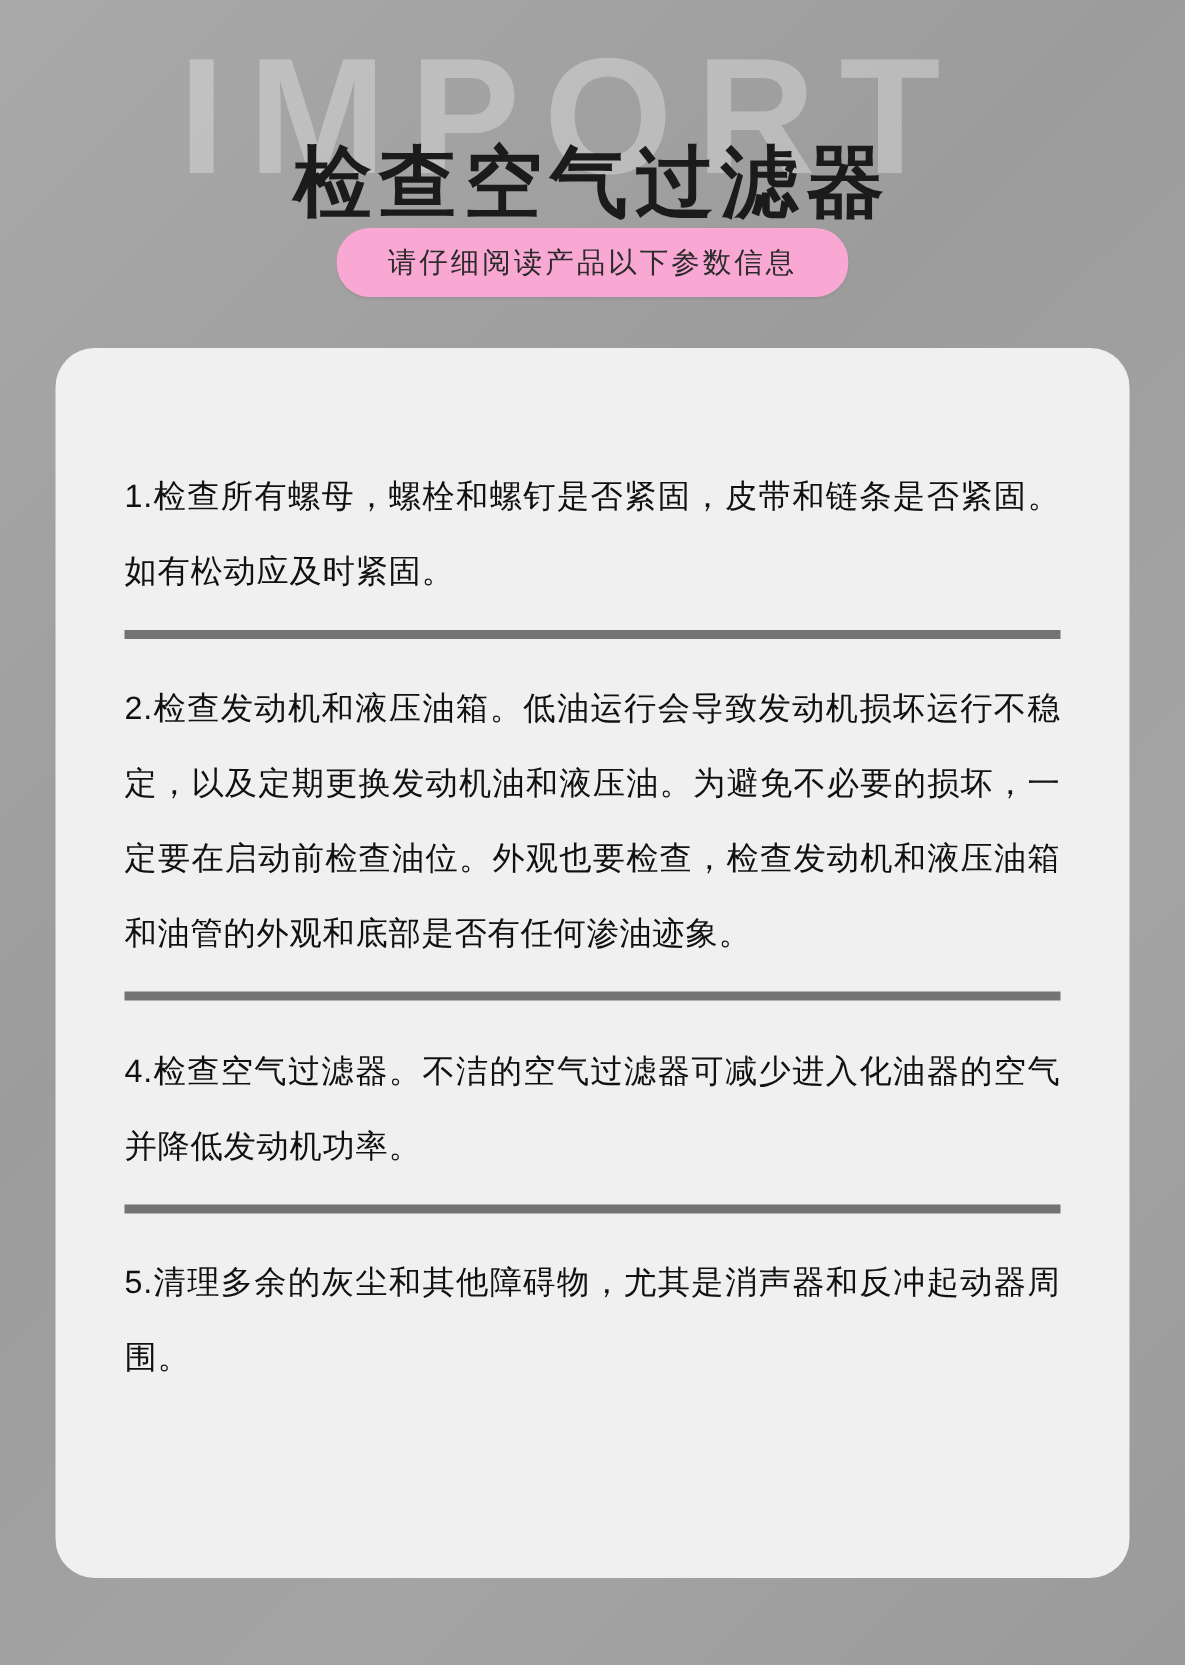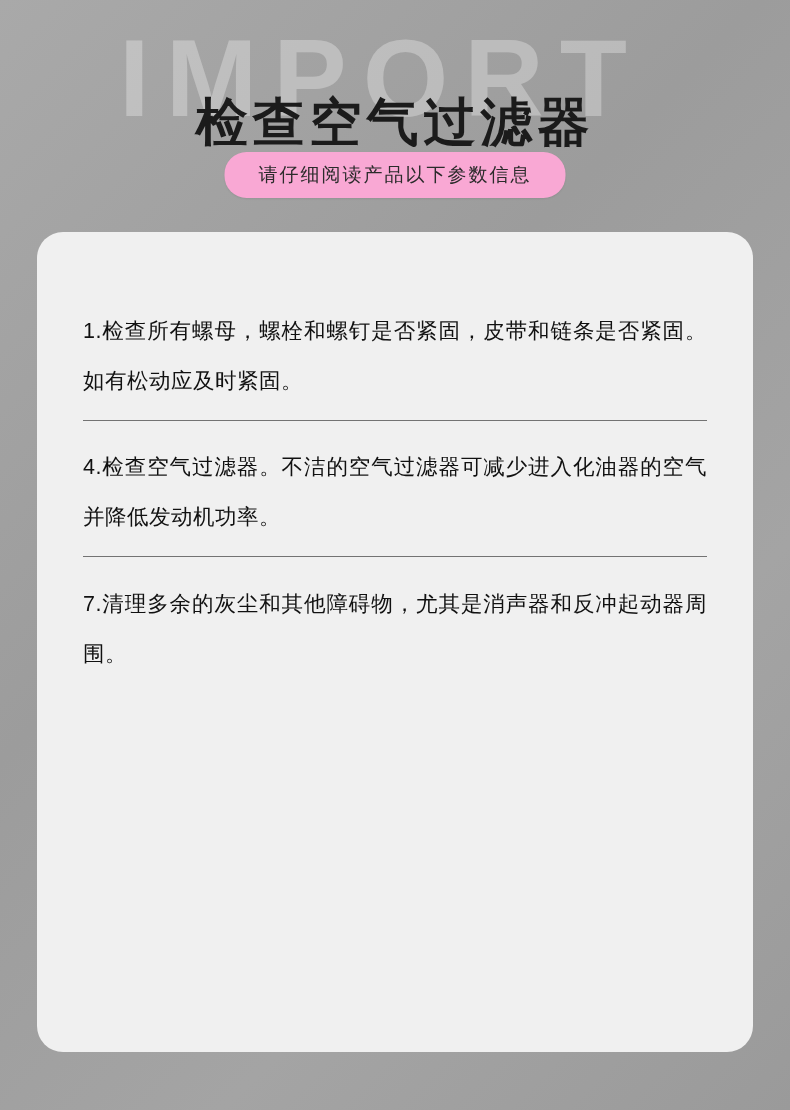--- a/index.html
+++ b/index.html
@@ -86,21 +86,21 @@
     padding: 52px 46px 40px 46px;
   }
 
   .item {
     font-size: 21.5px;
     line-height: 50px;
     color: #111;
     letter-spacing: 0.5px;
     text-align: justify;
     padding-bottom: 14px;
-    border-bottom: 1px solid #737373;
+    border-bottom: 6px solid #737373;
     margin-bottom: 16px;
   }
   .item.last {
     border-bottom: none;
     padding-bottom: 0;
     margin-bottom: 0;
   }
 </style>
 </head>
 <body>
@@ -108,17 +108,18 @@
 <div class="page">
 
   <div class="header">
     <div class="watermark">IMPORT</div>
     <h1 class="main-title">检查空气过滤器</h1>
     <div class="subtitle-pill">请仔细阅读产品以下参数信息</div>
   </div>
 
   <div class="card">
     <p class="item">1.检查所有螺母，螺栓和螺钉是否紧固，皮带和链条是否紧固。如有松动应及时紧固。</p>
+    <p class="item">2.检查发动机和液压油箱。低油运行会导致发动机损坏运行不稳定，以及定期更换发动机油和液压油。为避免不必要的损坏，一定要在启动前检查油位。外观也要检查，检查发动机和液压油箱和油管的外观和底部是否有任何渗油迹象。</p>
     <p class="item">4.检查空气过滤器。不洁的空气过滤器可减少进入化油器的空气并降低发动机功率。</p>
-    <p class="item last">7.清理多余的灰尘和其他障碍物，尤其是消声器和反冲起动器周围。</p>
+    <p class="item last">5.清理多余的灰尘和其他障碍物，尤其是消声器和反冲起动器周围。</p>
   </div>
 
 </div>
 
 </body></html>

